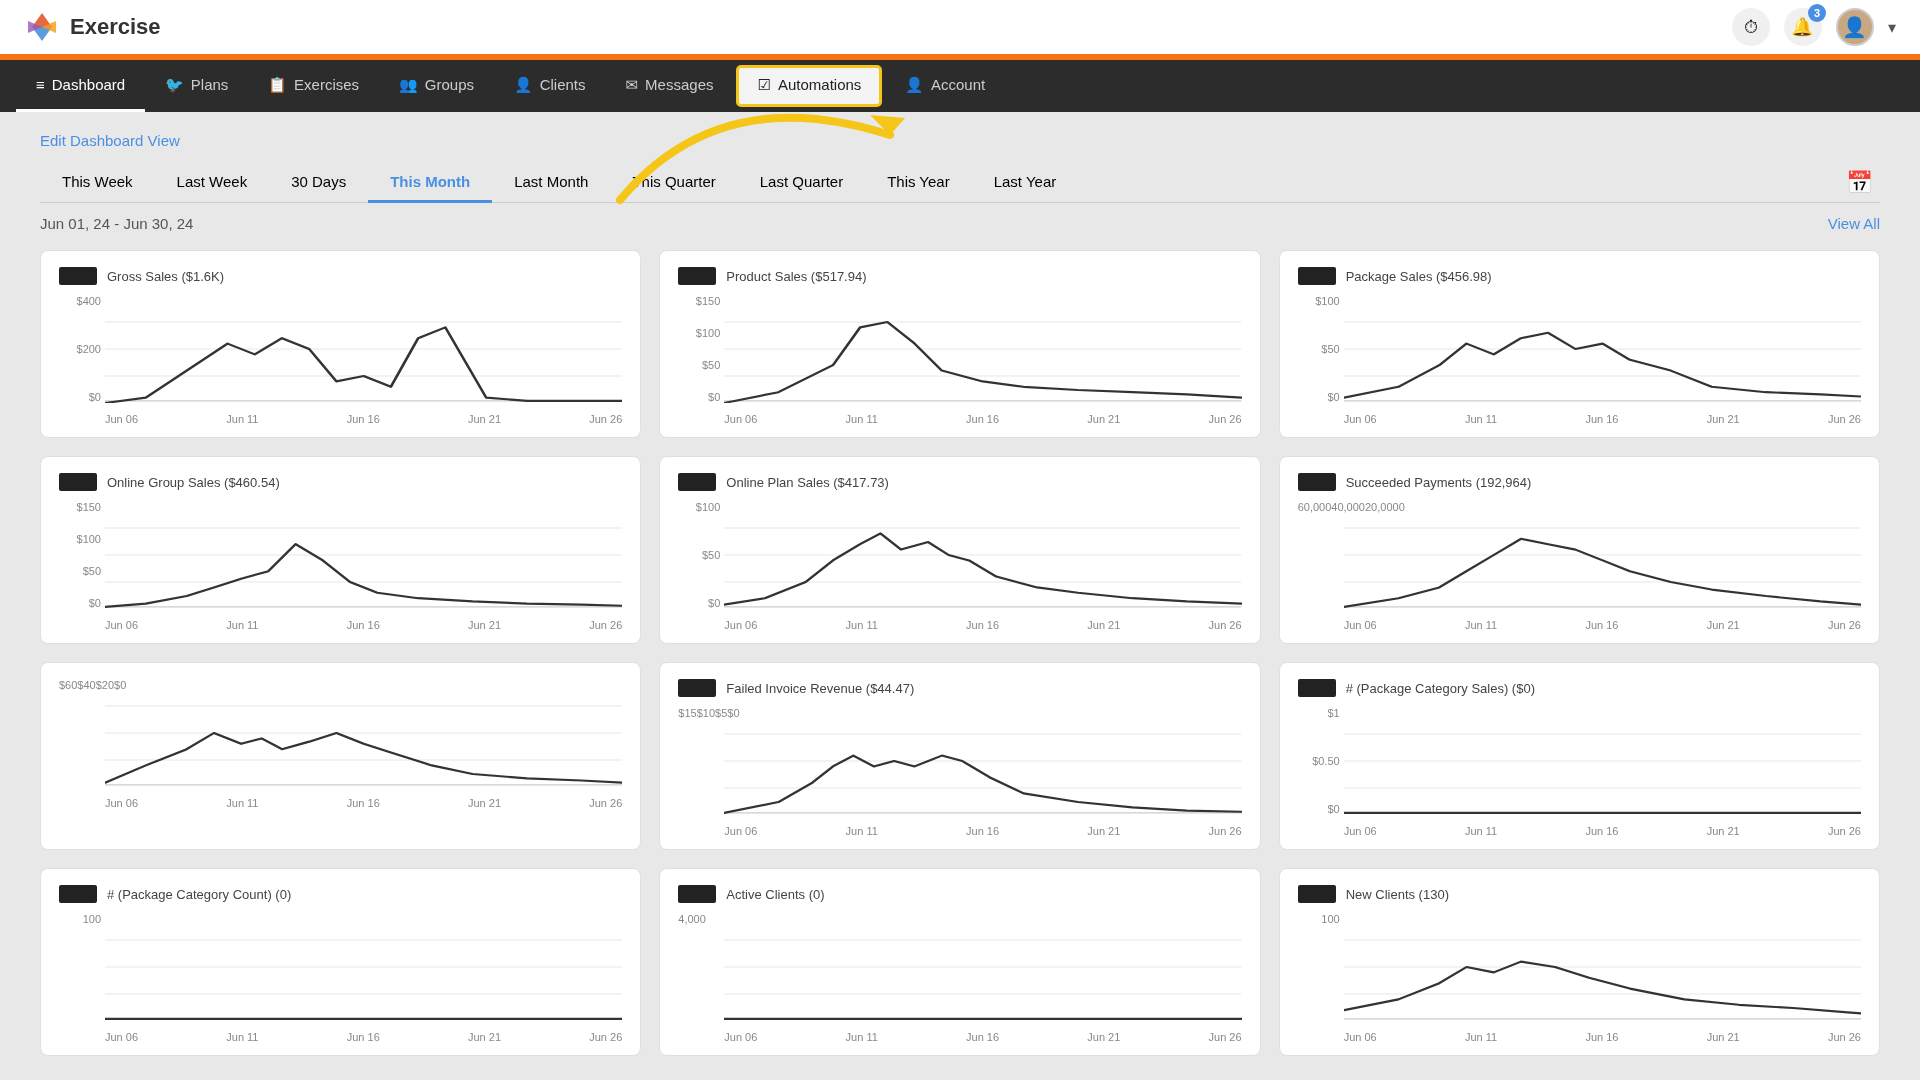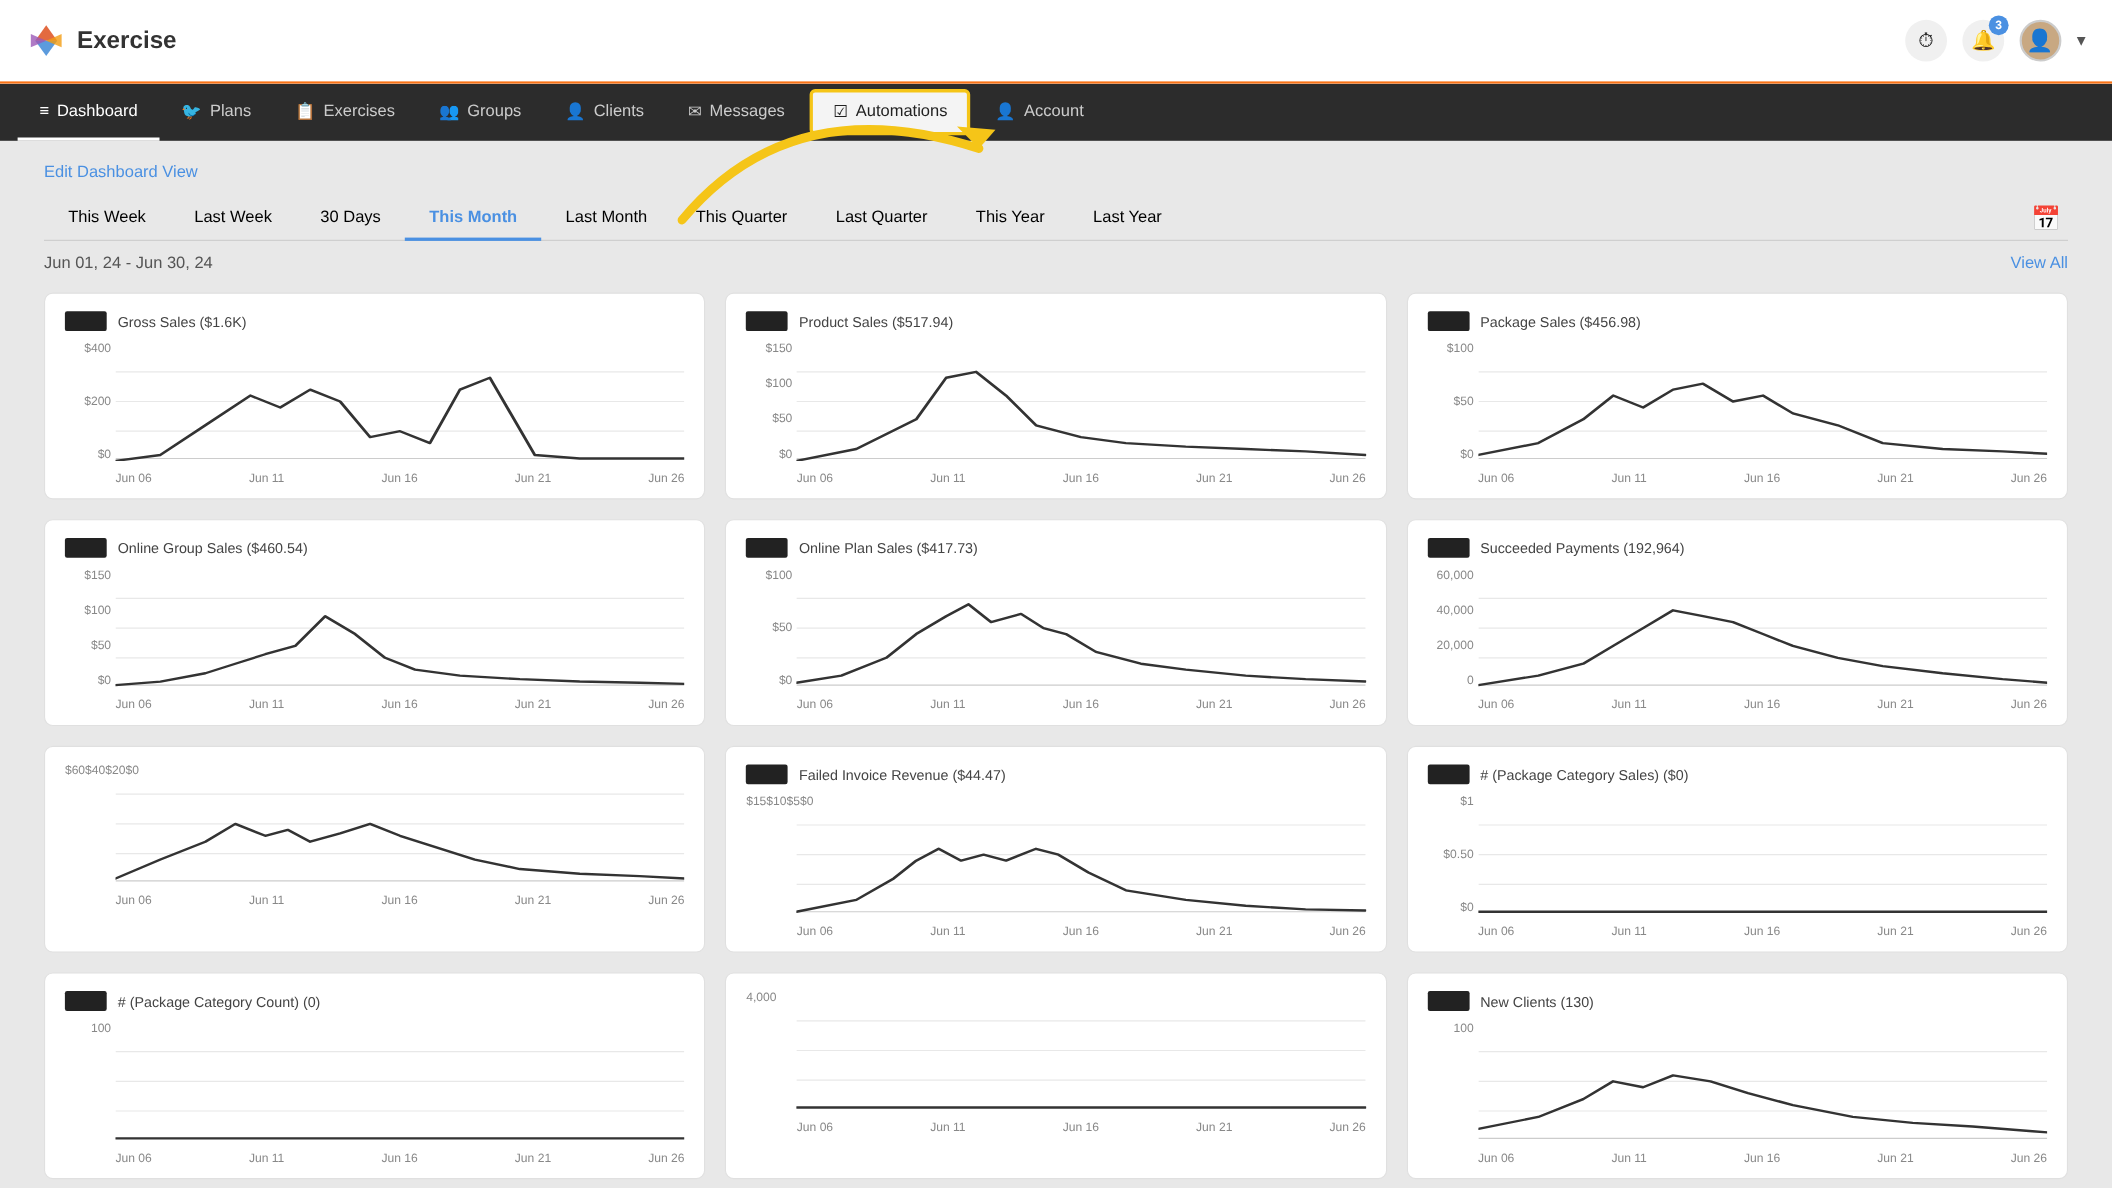--- a/index.html
+++ b/index.html
@@ -1,25 +1,25 @@
 <!DOCTYPE html>
 <html><head>
   <meta charset="utf-8">
   <style>
     * { box-sizing: border-box; margin: 0; padding: 0; }
     body { font-family: -apple-system, BlinkMacSystemFont, 'Segoe UI', sans-serif; background: #e8e8e8; width: 1920px; min-height: 1080px; overflow-x: hidden; }
 
     
     .top-bar {
       background: #fff;
-      height: 76px;
+      height: 60px;
       display: flex;
       align-items: center;
       padding: 0 24px;
-      border-bottom: 2px solid #f97316;
+      border-bottom: 6px solid #f97316;
       position: relative;
     }
     .logo-area {
       display: flex;
       align-items: center;
       gap: 10px;
     }
     .logo-text {
       font-size: 22px;
       font-weight: 700;
@@ -427,21 +427,21 @@
             <span>Jun 26</span>
           </div>
         </div>
       </div>
       <div class="chart-card">
         <div class="chart-header">
           <div class="chart-legend-box"></div>
           <span class="chart-title">Succeeded Payments (192,964)</span>
         </div>
         <div style="position: relative; width: 100%; height: 130px;">
-          <div style="position: absolute; left: 0px; top: 0px; bottom: 22px; display: flex; flex-direction: column; justify-content: space-between; font-size: 11px; color: rgb(136, 136, 136); width: 46px; text-align: right; padding-right: 4px;">
+          <div style="position: absolute; left: 0px; top: 0px; bottom: 22px; display: flex; justify-content: space-between; font-size: 11px; color: rgb(136, 136, 136); width: 46px; text-align: right; padding-right: 4px;">
             <span>60,000</span>
             <span>40,000</span>
             <span>20,000</span>
             <span>0</span>
           </div>
           <svg viewBox="0 0 380 100" preserveAspectRatio="none" style="position: absolute; inset: 0px 0px 22px 46px; width: calc(100% - 46px); height: calc(100% - 22px);">
             <line x1="0" y1="25" x2="380" y2="25" stroke="#e8e8e8" stroke-width="1"></line>
             <line x1="0" y1="50" x2="380" y2="50" stroke="#e8e8e8" stroke-width="1"></line>
             <line x1="0" y1="75" x2="380" y2="75" stroke="#e8e8e8" stroke-width="1"></line>
             <line x1="0" y1="98" x2="380" y2="98" stroke="#ccc" stroke-width="1"></line>
@@ -555,20 +555,24 @@
           <div style="position: absolute; bottom: 0px; left: 46px; right: 0px; display: flex; justify-content: space-between; font-size: 11px; color: rgb(136, 136, 136);">
             <span>Jun 06</span>
             <span>Jun 11</span>
             <span>Jun 16</span>
             <span>Jun 21</span>
             <span>Jun 26</span>
           </div>
         </div>
       </div>
       <div class="chart-card">
+        <div class="chart-header">
+          <div class="chart-legend-box"></div>
+          <span class="chart-title">Active Clients (0)</span>
+        </div>
         <div style="position: relative; width: 100%; height: 130px;">
           <div style="position: absolute; left: 0px; top: 0px; bottom: 22px; display: flex; flex-direction: column; justify-content: space-between; font-size: 11px; color: rgb(136, 136, 136); width: 46px; text-align: left; padding-right: 4px;">
             <span>4,000</span>
             <span></span>
           </div>
           <svg viewBox="0 0 380 100" preserveAspectRatio="none" style="position: absolute; inset: 0px 0px 22px 46px; width: calc(100% - 46px); height: calc(100% - 22px);">
             <line x1="0" y1="25" x2="380" y2="25" stroke="#e8e8e8" stroke-width="1"></line>
             <line x1="0" y1="50" x2="380" y2="50" stroke="#e8e8e8" stroke-width="1"></line>
             <line x1="0" y1="75" x2="380" y2="75" stroke="#e8e8e8" stroke-width="1"></line>
             <line x1="0" y1="98" x2="380" y2="98" stroke="#ccc" stroke-width="1"></line>

